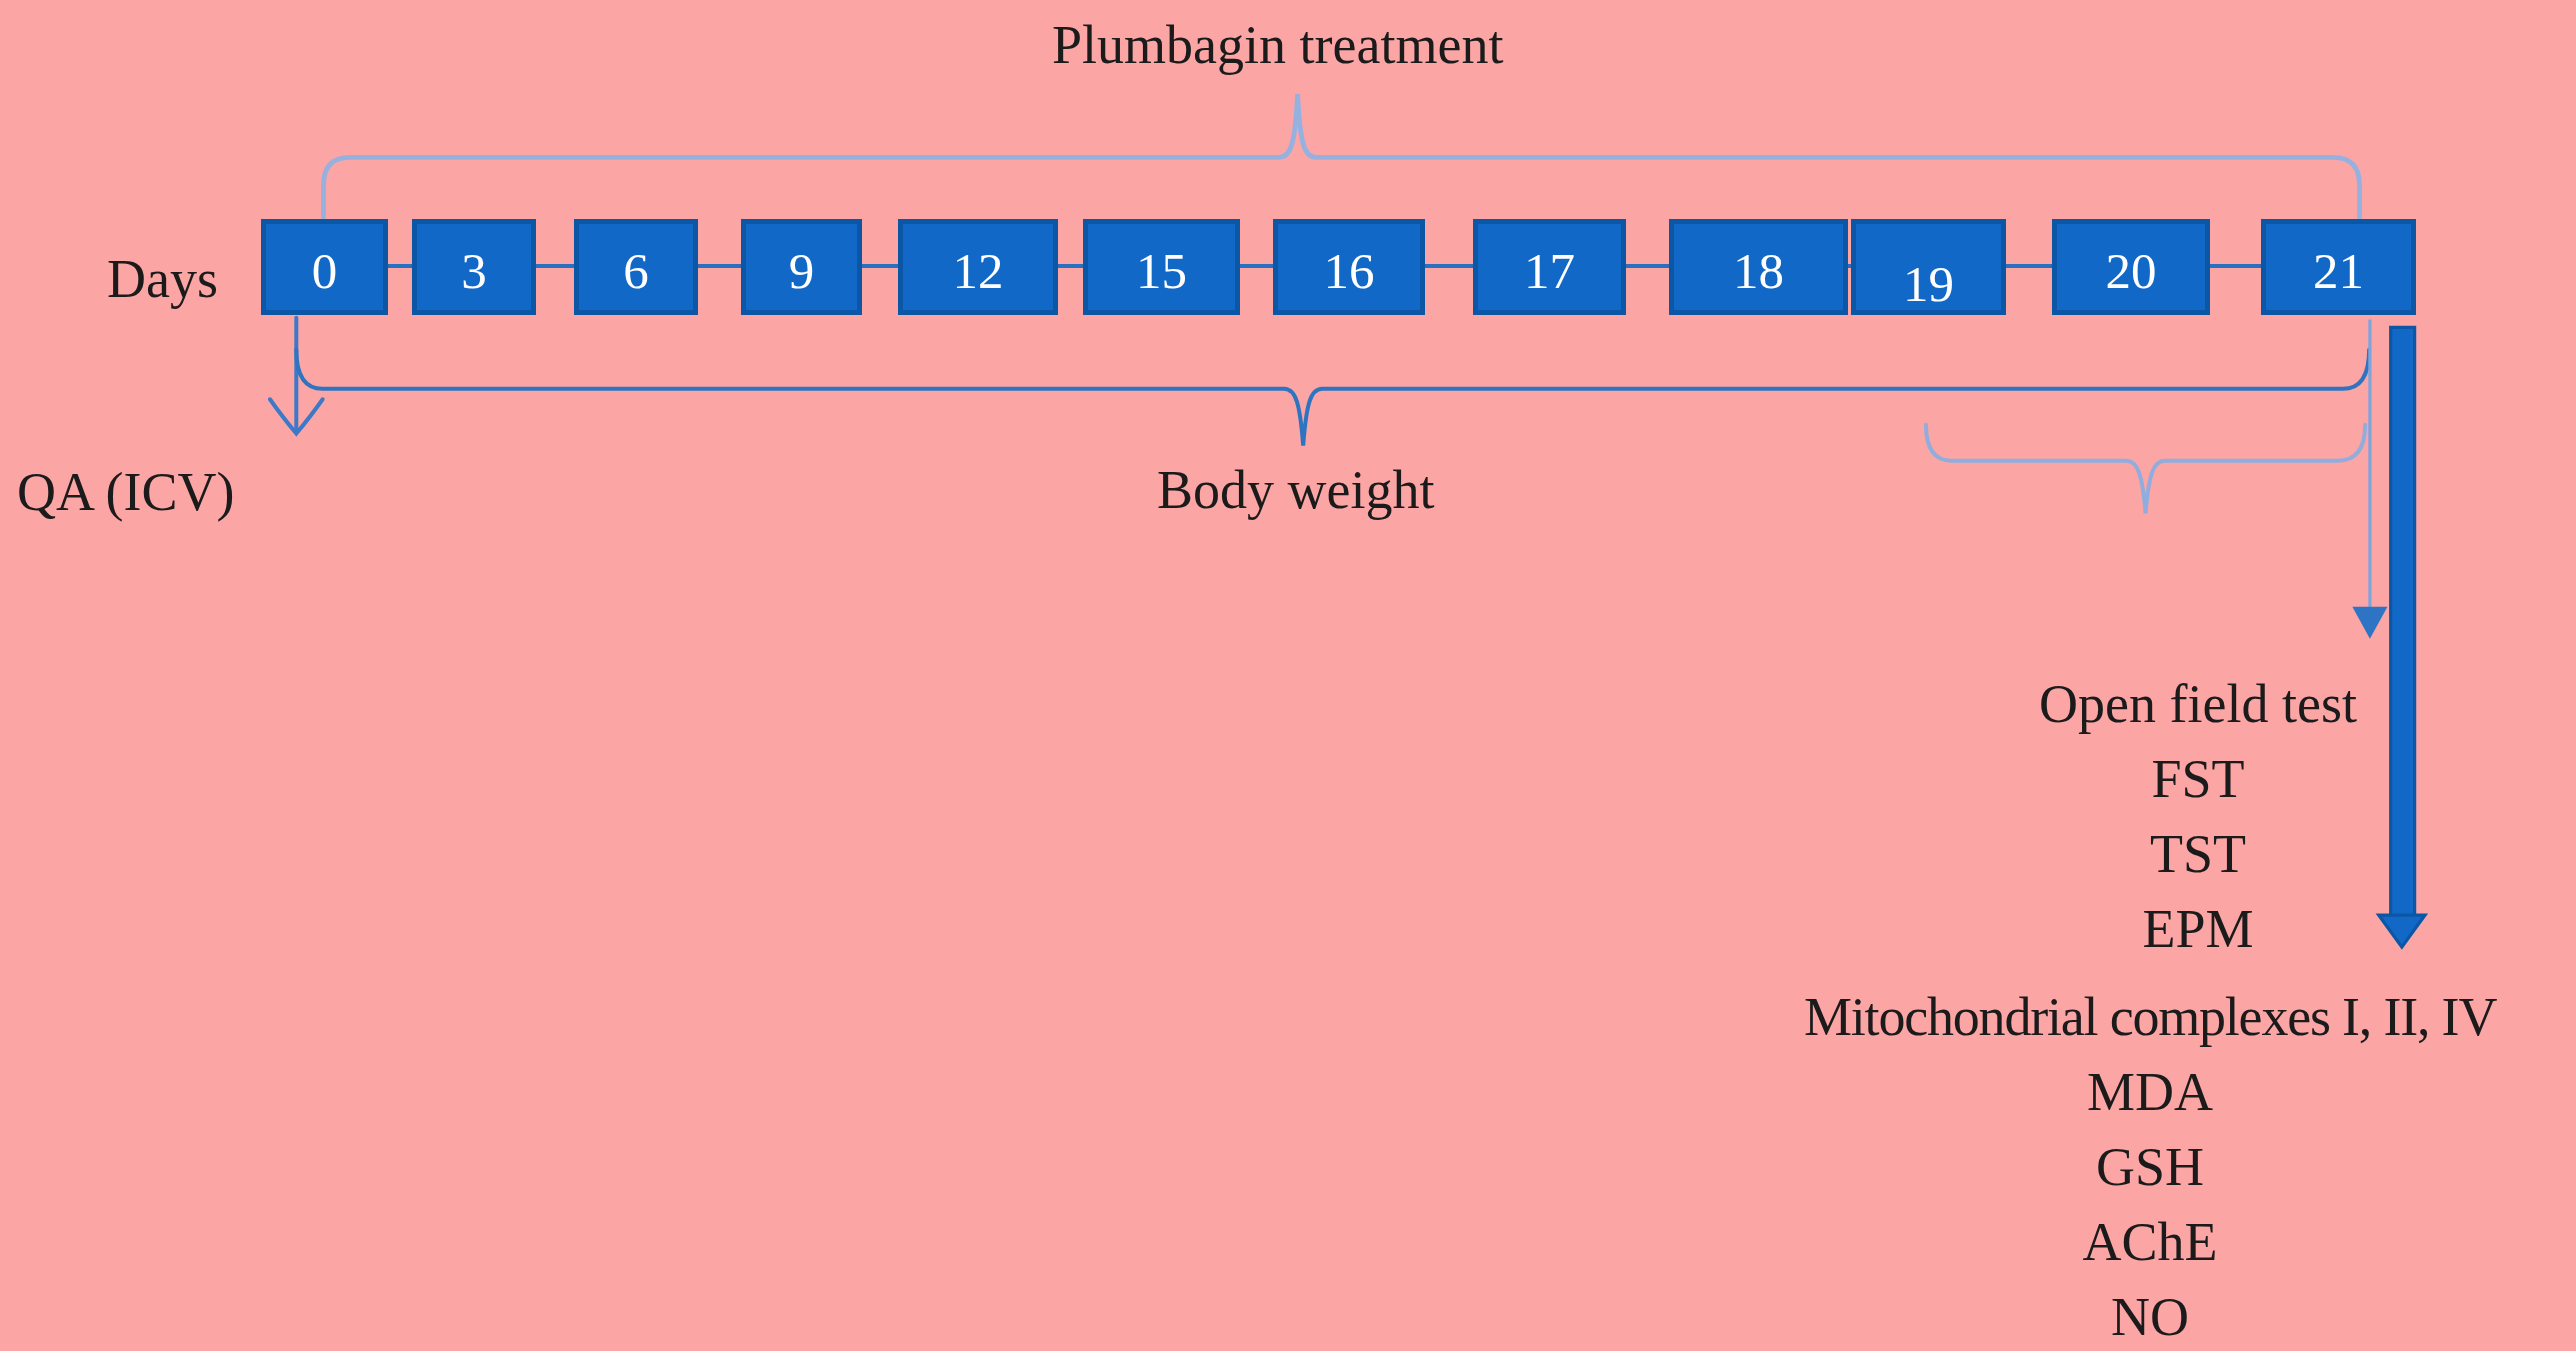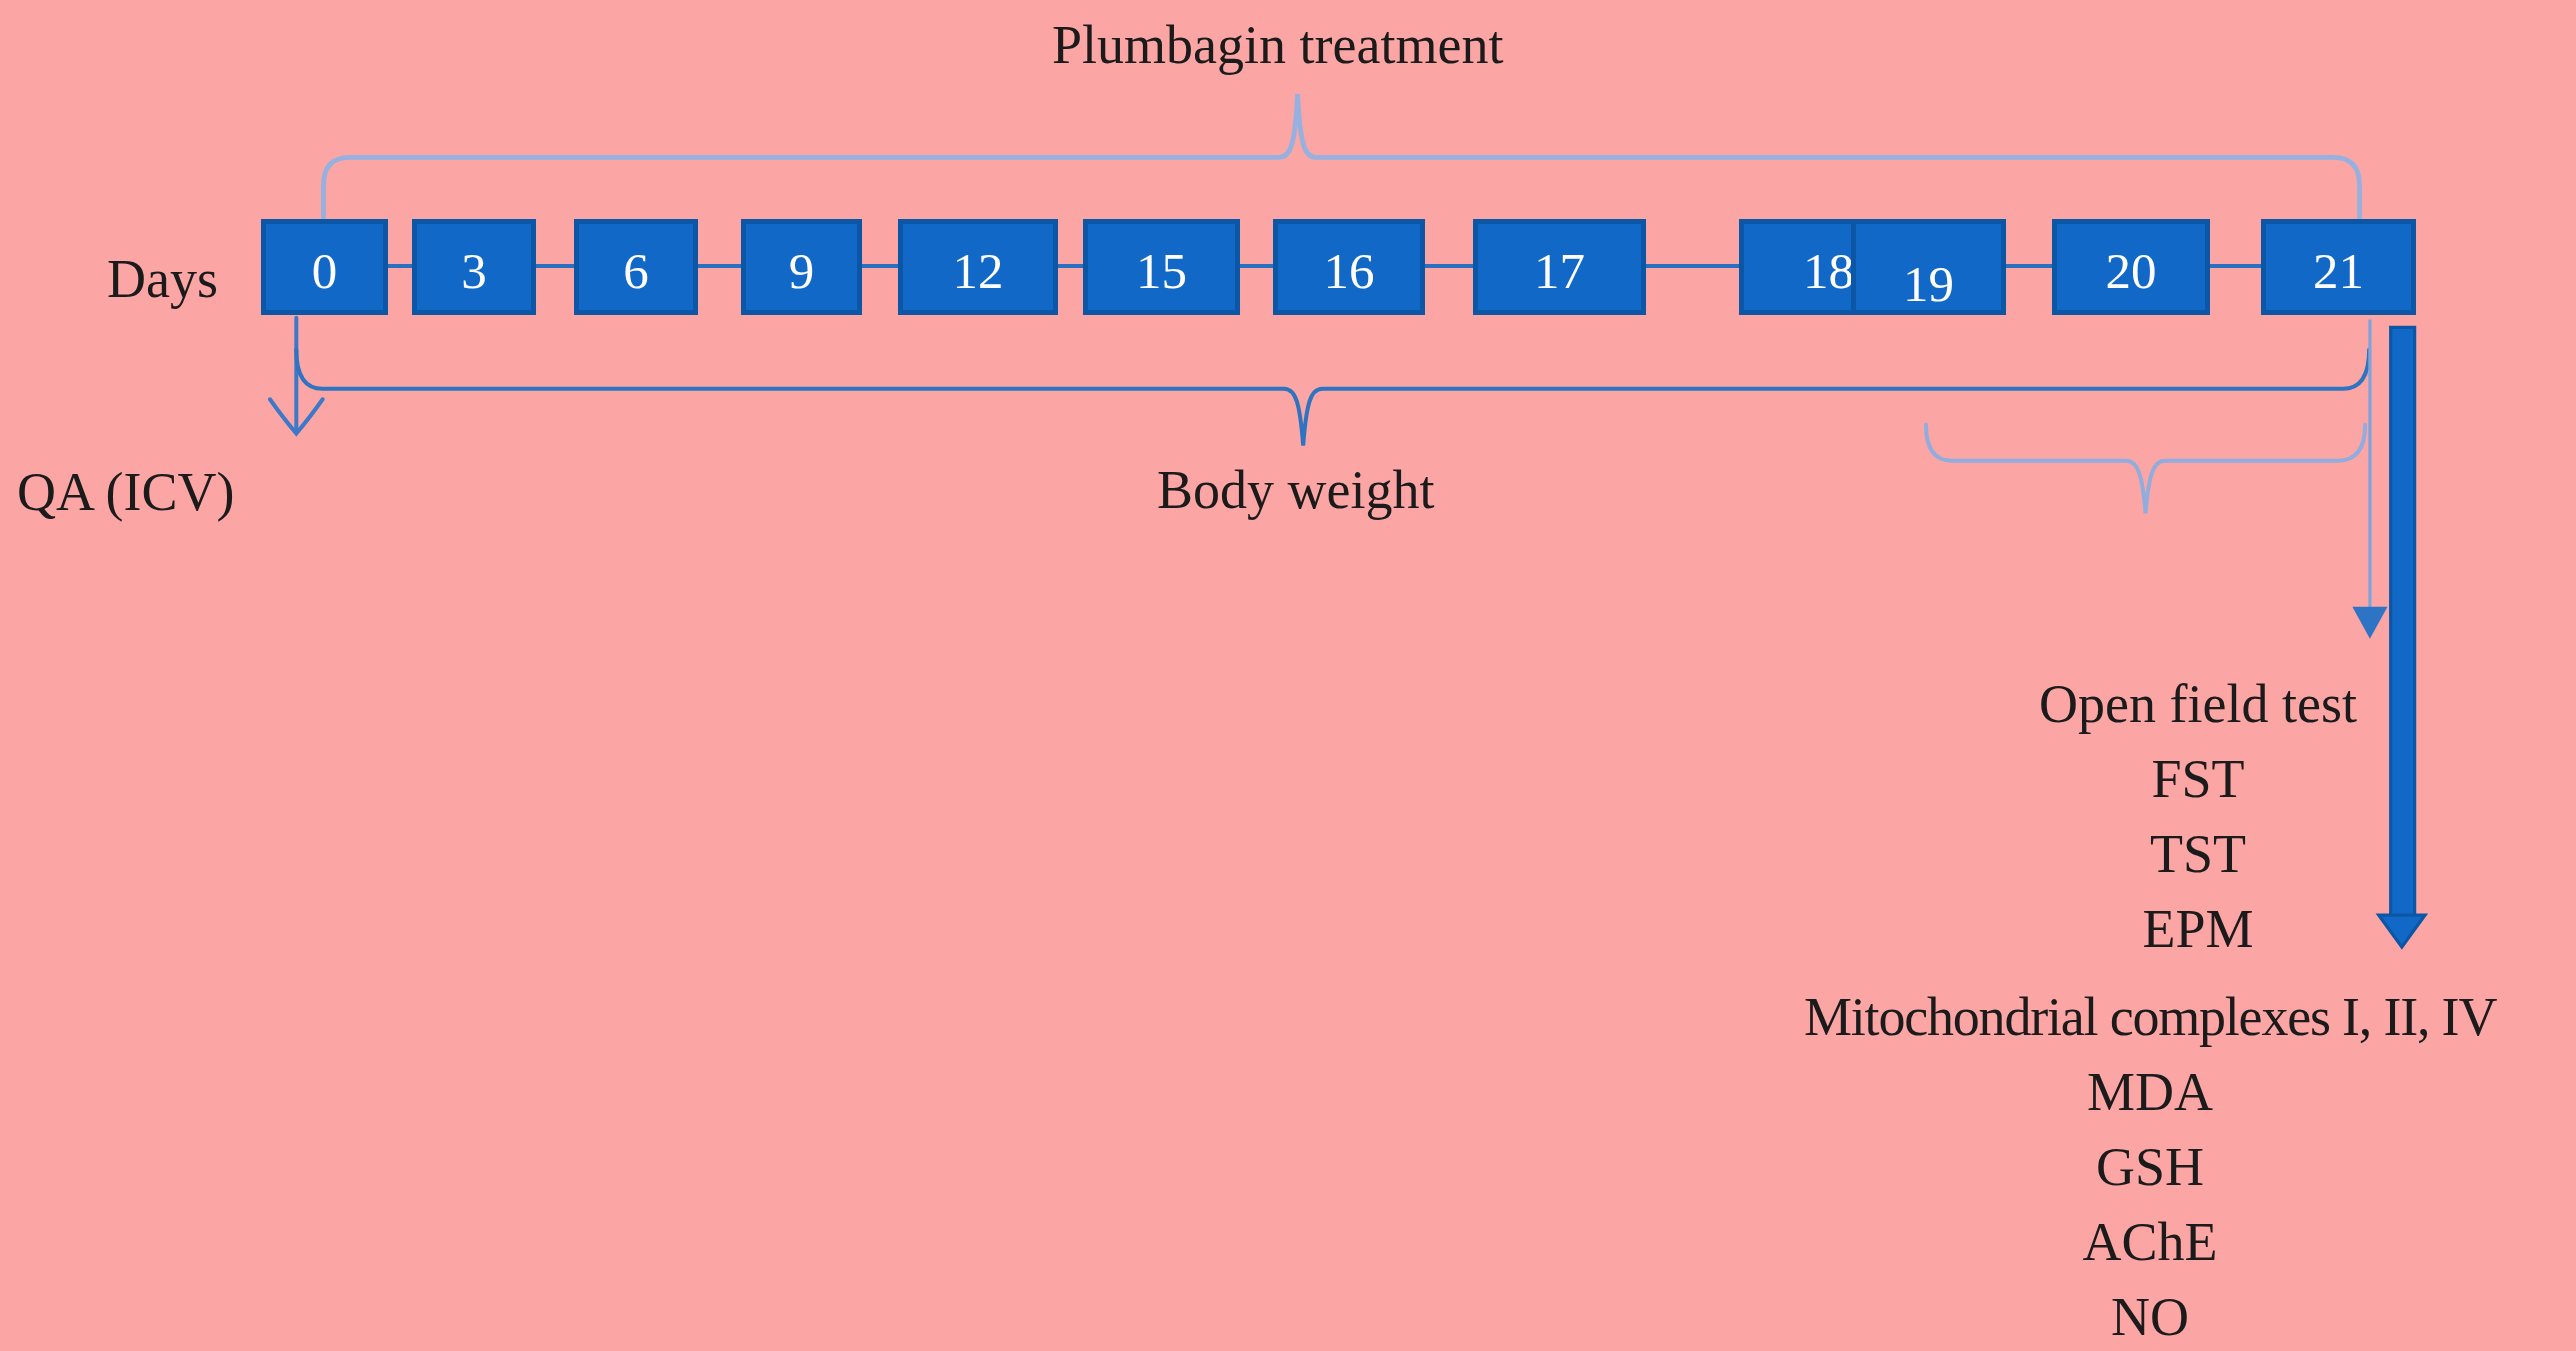--- a/index.html
+++ b/index.html
@@ -79,24 +79,24 @@
       </div>
     <div class="day-box" style="left:898px;width:160px;">
         <span>12</span>
       </div>
     <div class="day-box" style="left:1083px;width:157px;">
         <span>15</span>
       </div>
     <div class="day-box" style="left:1273px;width:152px;">
         <span>16</span>
       </div>
-    <div class="day-box" style="left:1473px;width:173px;">
+    <div class="day-box" style="left:1473px;width:153px;">
         <span>17</span>
       </div>
-    <div class="day-box" style="left:1739px;width:179px;">
+    <div class="day-box" style="left:1669px;width:179px;">
         <span>18</span>
       </div>
     <div class="day-box" style="left:1851px;width:155px;align-items:flex-end;">
         <span>19</span>
       </div>
     <div class="day-box" style="left:2052px;width:158px;">
         <span>20</span>
       </div>
     <div class="day-box" style="left:2261px;width:155px;">
         <span>21</span>

